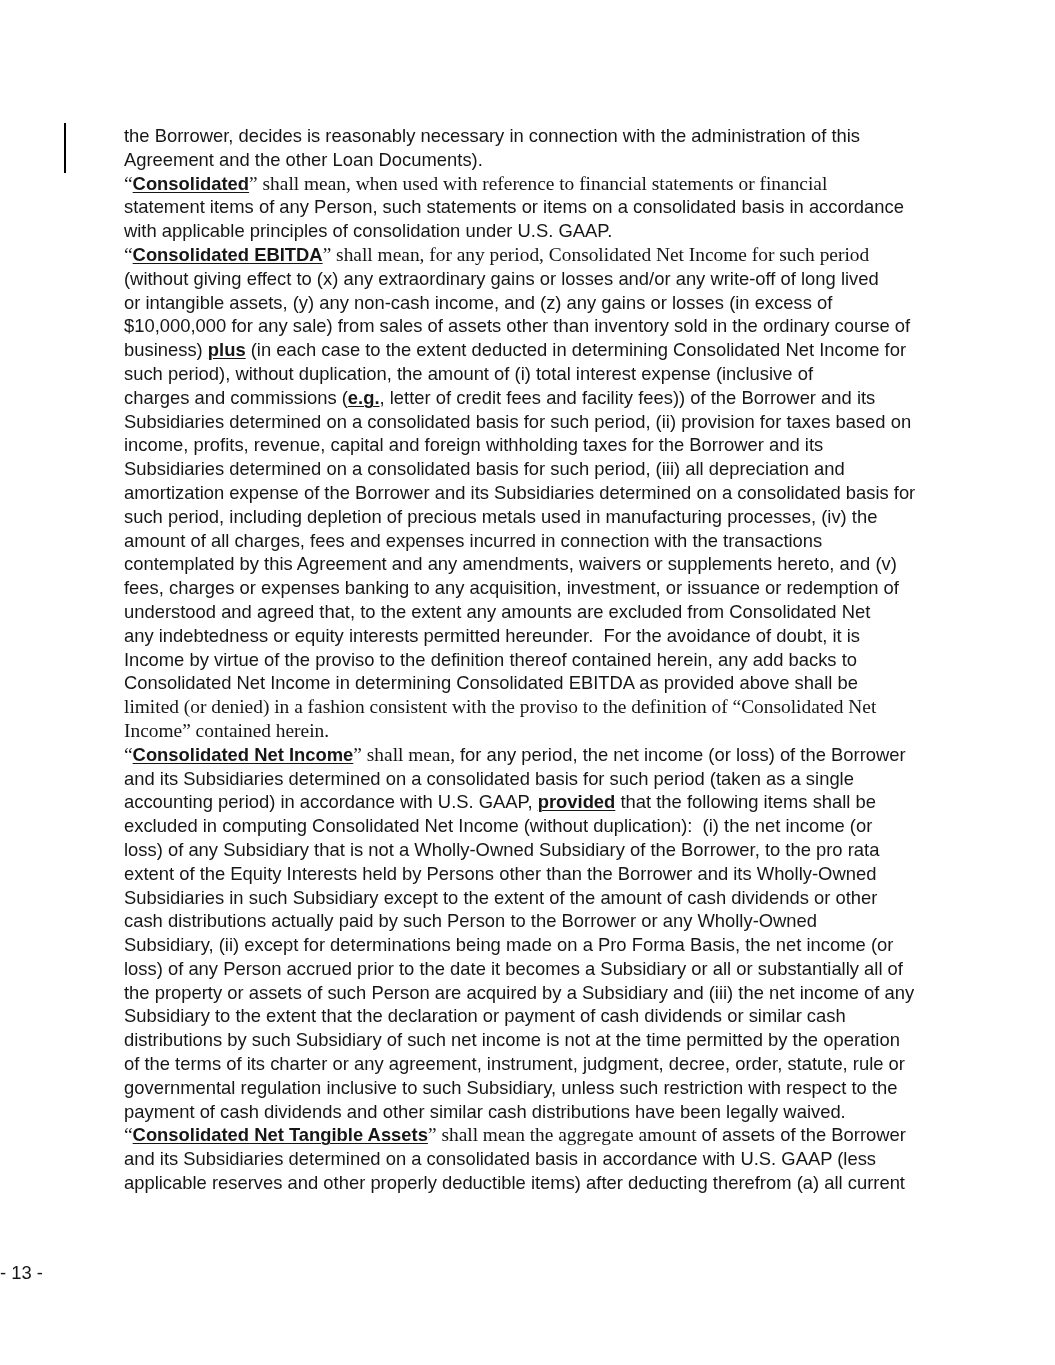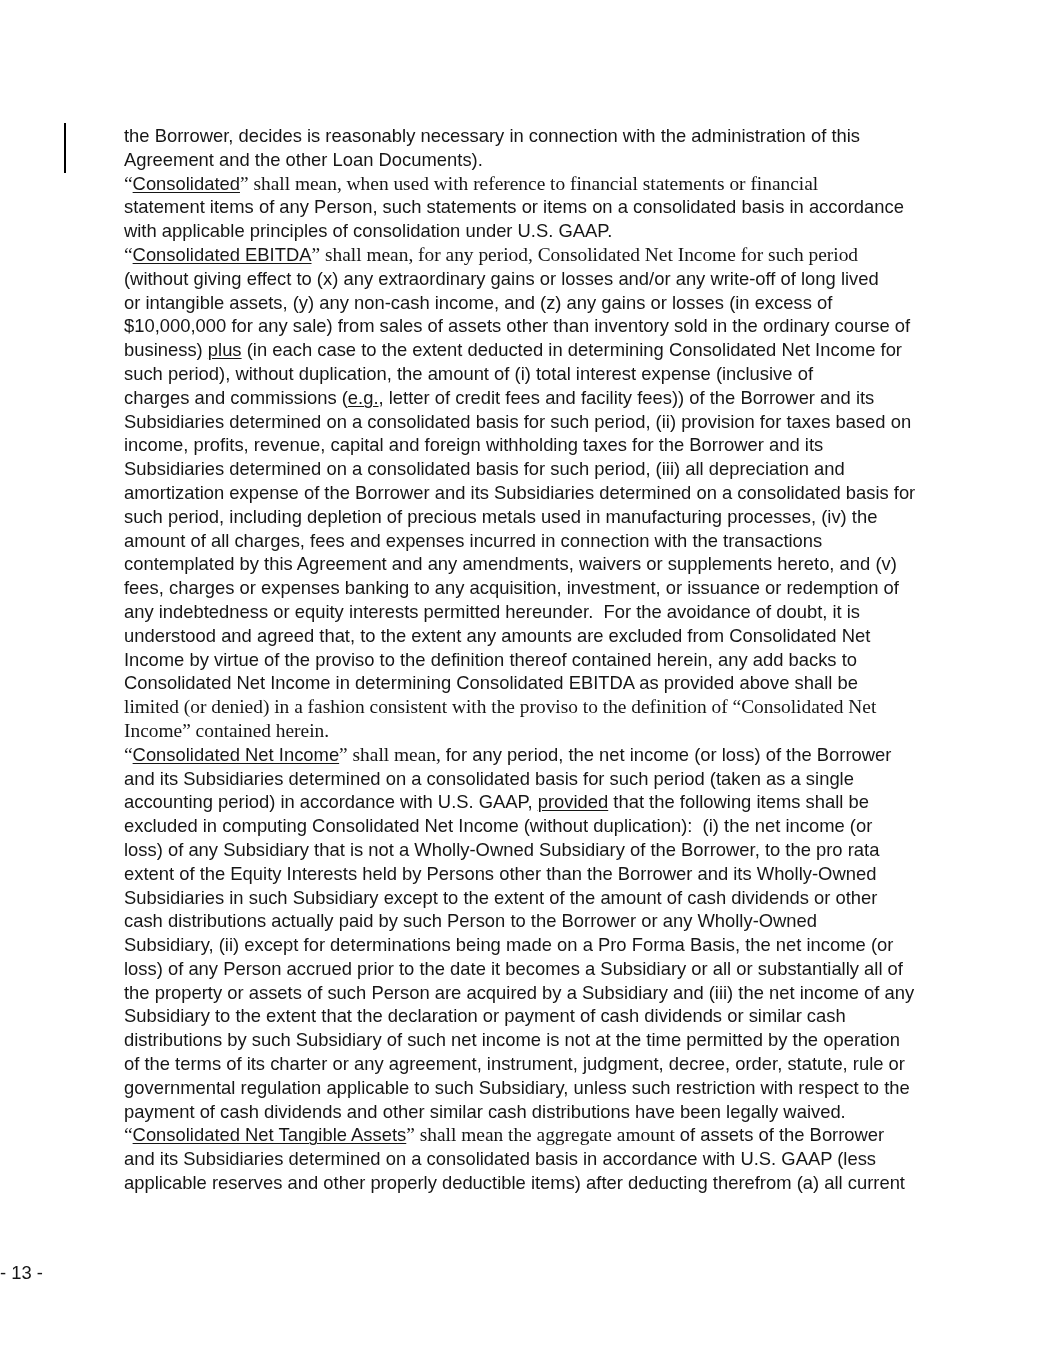--- a/index.html
+++ b/index.html
@@ -2,21 +2,21 @@
 <html><head>
 <meta charset="utf-8">
 <style>
   html, body { margin: 0; padding: 0; background: #ffffff; }
   body { width: 1055px; height: 1365px; position: relative; overflow: hidden; }
   .page { position: absolute; left: 0; top: 0; width: 1055px; height: 1365px; background: #fff; }
   .change-bar { position: absolute; left: 64px; top: 123px; width: 2px; height: 50px; background: #000; }
   .body-text { position: absolute; left: 124px; top: 124px; width: 820px; color: #111; }
   .line { display: block; white-space: pre; height: 23.8px; line-height: 23.8px; font-family: "Liberation Sans", sans-serif; font-size: 18.4px; color: #161616; }
   .serif { font-family: "Liberation Serif", serif; font-size: 19.4px; }
-  .u { text-decoration: underline; text-decoration-thickness: 1px; text-underline-offset: 2px; }
+  .u { text-decoration: underline; text-decoration-thickness: 1px; text-underline-offset: 2px; font-weight: bold; }
   .inserted { text-decoration-style: double; text-decoration-color: #555; text-underline-offset: 2px; }
   .page-number { position: absolute; left: 0; width: 1055px; top: 1262px; text-align: left; font-family: "Liberation Sans", sans-serif; font-size: 18.4px; color: #161616; }
 </style>
 </head>
 <body>
 
 <div class="page">
   <div class="change-bar"></div>
   <div class="body-text" id="body-text">
       <span class="line"><span class="inserted">the Borrower, decides is reasonably necessary in connection with the administration of this</span></span>
@@ -32,40 +32,40 @@
       <span class="line"><span>such period), without duplication, the amount of (i) total interest expense (inclusive of</span></span>
       <span class="line"><span>charges and commissions (</span><span class="u">e.g.</span><span>, letter of credit fees and facility fees)) of the Borrower and its</span></span>
       <span class="line"><span>Subsidiaries determined on a consolidated basis for such period, (ii) provision for taxes based on</span></span>
       <span class="line"><span>income, profits, revenue, capital and foreign withholding taxes for the Borrower and its</span></span>
       <span class="line"><span>Subsidiaries determined on a consolidated basis for such period, (iii) all depreciation and</span></span>
       <span class="line"><span>amortization expense of the Borrower and its Subsidiaries determined on a consolidated basis for</span></span>
       <span class="line"><span>such period, including depletion of precious metals used in manufacturing processes, (iv) the</span></span>
       <span class="line"><span>amount of all charges, fees and expenses incurred in connection with the transactions</span></span>
       <span class="line"><span>contemplated by this Agreement and any amendments, waivers or supplements hereto, and (v)</span></span>
       <span class="line"><span>fees, charges or expenses banking to any acquisition, investment, or issuance or redemption of</span></span>
+      <span class="line"><span>understood and agreed that, to the extent any amounts are excluded from Consolidated Net</span></span>
       <span class="line"><span>any indebtedness or equity interests permitted hereunder.  For the avoidance of doubt, it is</span></span>
-      <span class="line"><span>understood and agreed that, to the extent any amounts are excluded from Consolidated Net</span></span>
       <span class="line"><span>Income by virtue of the proviso to the definition thereof contained herein, any add backs to</span></span>
       <span class="line"><span>Consolidated Net Income in determining Consolidated EBITDA as provided above shall be</span></span>
       <span class="line"><span class="serif">limited (or denied) in a fashion consistent with the proviso to the definition of “Consolidated Net</span></span>
       <span class="line"><span class="serif">Income” contained herein.</span></span>
       <span class="line"><span class="serif">“</span><span class="u">Consolidated Net Income</span><span class="serif">” shall mean, </span><span>for any period, the net income (or loss) of the Borrower</span></span>
       <span class="line"><span>and its Subsidiaries determined on a consolidated basis for such period (taken as a single</span></span>
       <span class="line"><span>accounting period) in accordance with U.S. GAAP, </span><span class="u">provided</span><span> that the following items shall be</span></span>
       <span class="line"><span>excluded in computing Consolidated Net Income (without duplication):  (i) the net income (or</span></span>
       <span class="line"><span>loss) of any Subsidiary that is not a Wholly-Owned Subsidiary of the Borrower, to the pro rata</span></span>
       <span class="line"><span>extent of the Equity Interests held by Persons other than the Borrower and its Wholly-Owned</span></span>
       <span class="line"><span>Subsidiaries in such Subsidiary except to the extent of the amount of cash dividends or other</span></span>
       <span class="line"><span>cash distributions actually paid by such Person to the Borrower or any Wholly-Owned</span></span>
       <span class="line"><span>Subsidiary, (ii) except for determinations being made on a Pro Forma Basis, the net income (or</span></span>
       <span class="line"><span>loss) of any Person accrued prior to the date it becomes a Subsidiary or all or substantially all of</span></span>
       <span class="line"><span>the property or assets of such Person are acquired by a Subsidiary and (iii) the net income of any</span></span>
       <span class="line"><span>Subsidiary to the extent that the declaration or payment of cash dividends or similar cash</span></span>
       <span class="line"><span>distributions by such Subsidiary of such net income is not at the time permitted by the operation</span></span>
       <span class="line"><span>of the terms of its charter or any agreement, instrument, judgment, decree, order, statute, rule or</span></span>
-      <span class="line"><span>governmental regulation applicable to such Subsidiary, unless such restriction with respect to the</span></span>
+      <span class="line"><span>governmental regulation inclusive to such Subsidiary, unless such restriction with respect to the</span></span>
       <span class="line"><span>payment of cash dividends and other similar cash distributions have been legally waived.</span></span>
       <span class="line"><span class="serif">“</span><span class="u">Consolidated Net Tangible Assets</span><span class="serif">” shall mean the aggregate amount </span><span>of assets of the Borrower</span></span>
       <span class="line"><span>and its Subsidiaries determined on a consolidated basis in accordance with U.S. GAAP (less</span></span>
       <span class="line"><span>applicable reserves and other properly deductible items) after deducting therefrom (a) all current</span></span>
     </div>
   <div class="page-number">- 13 -</div>
 </div>
 
 </body></html>

